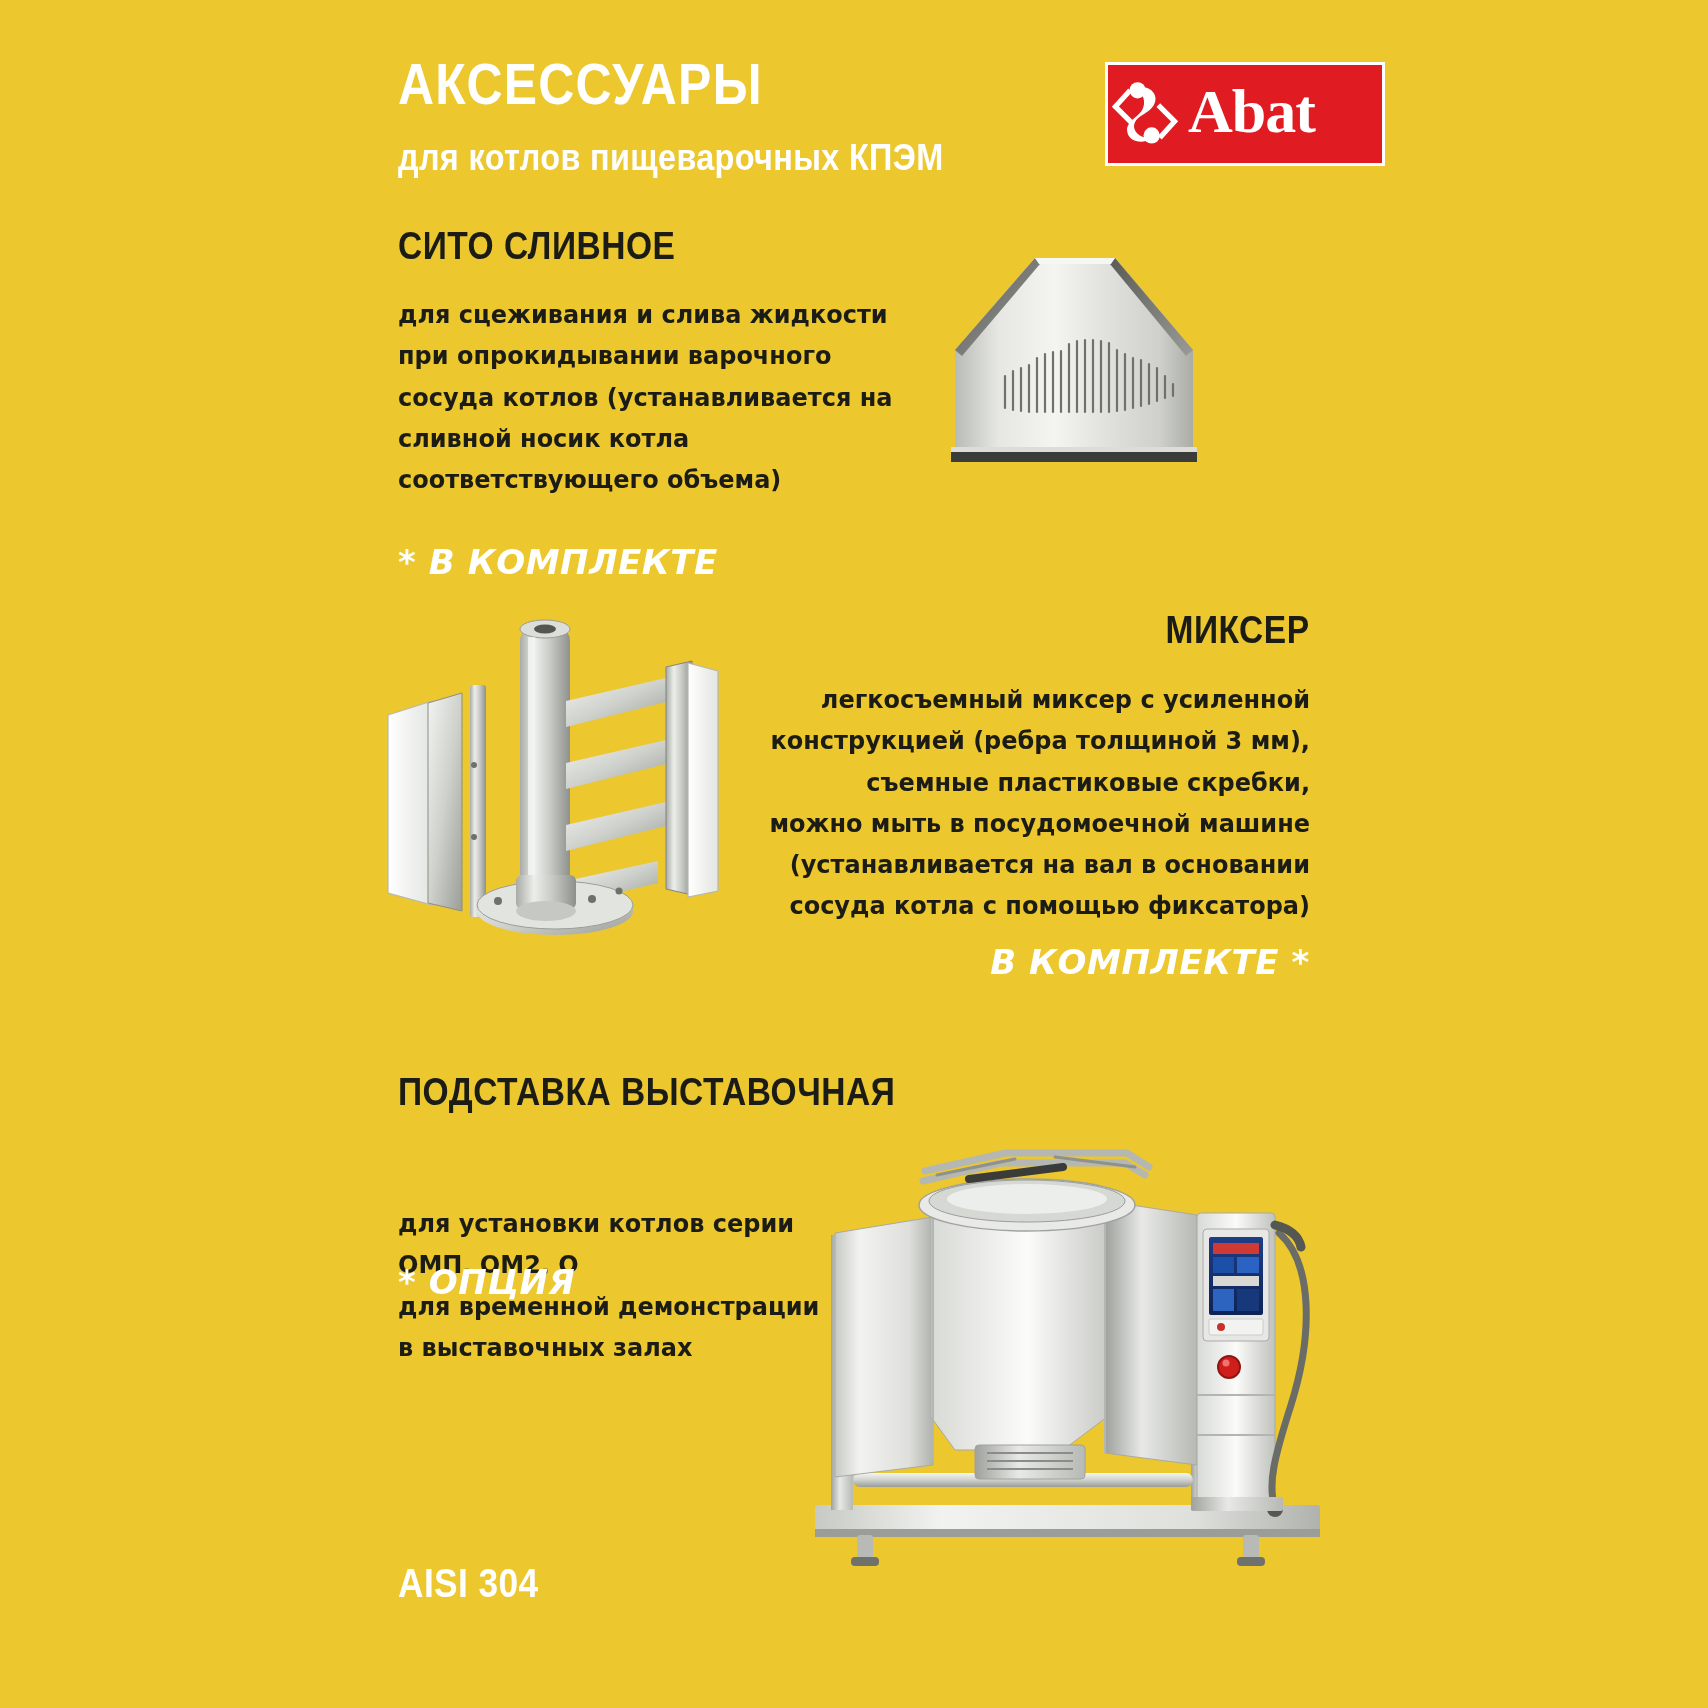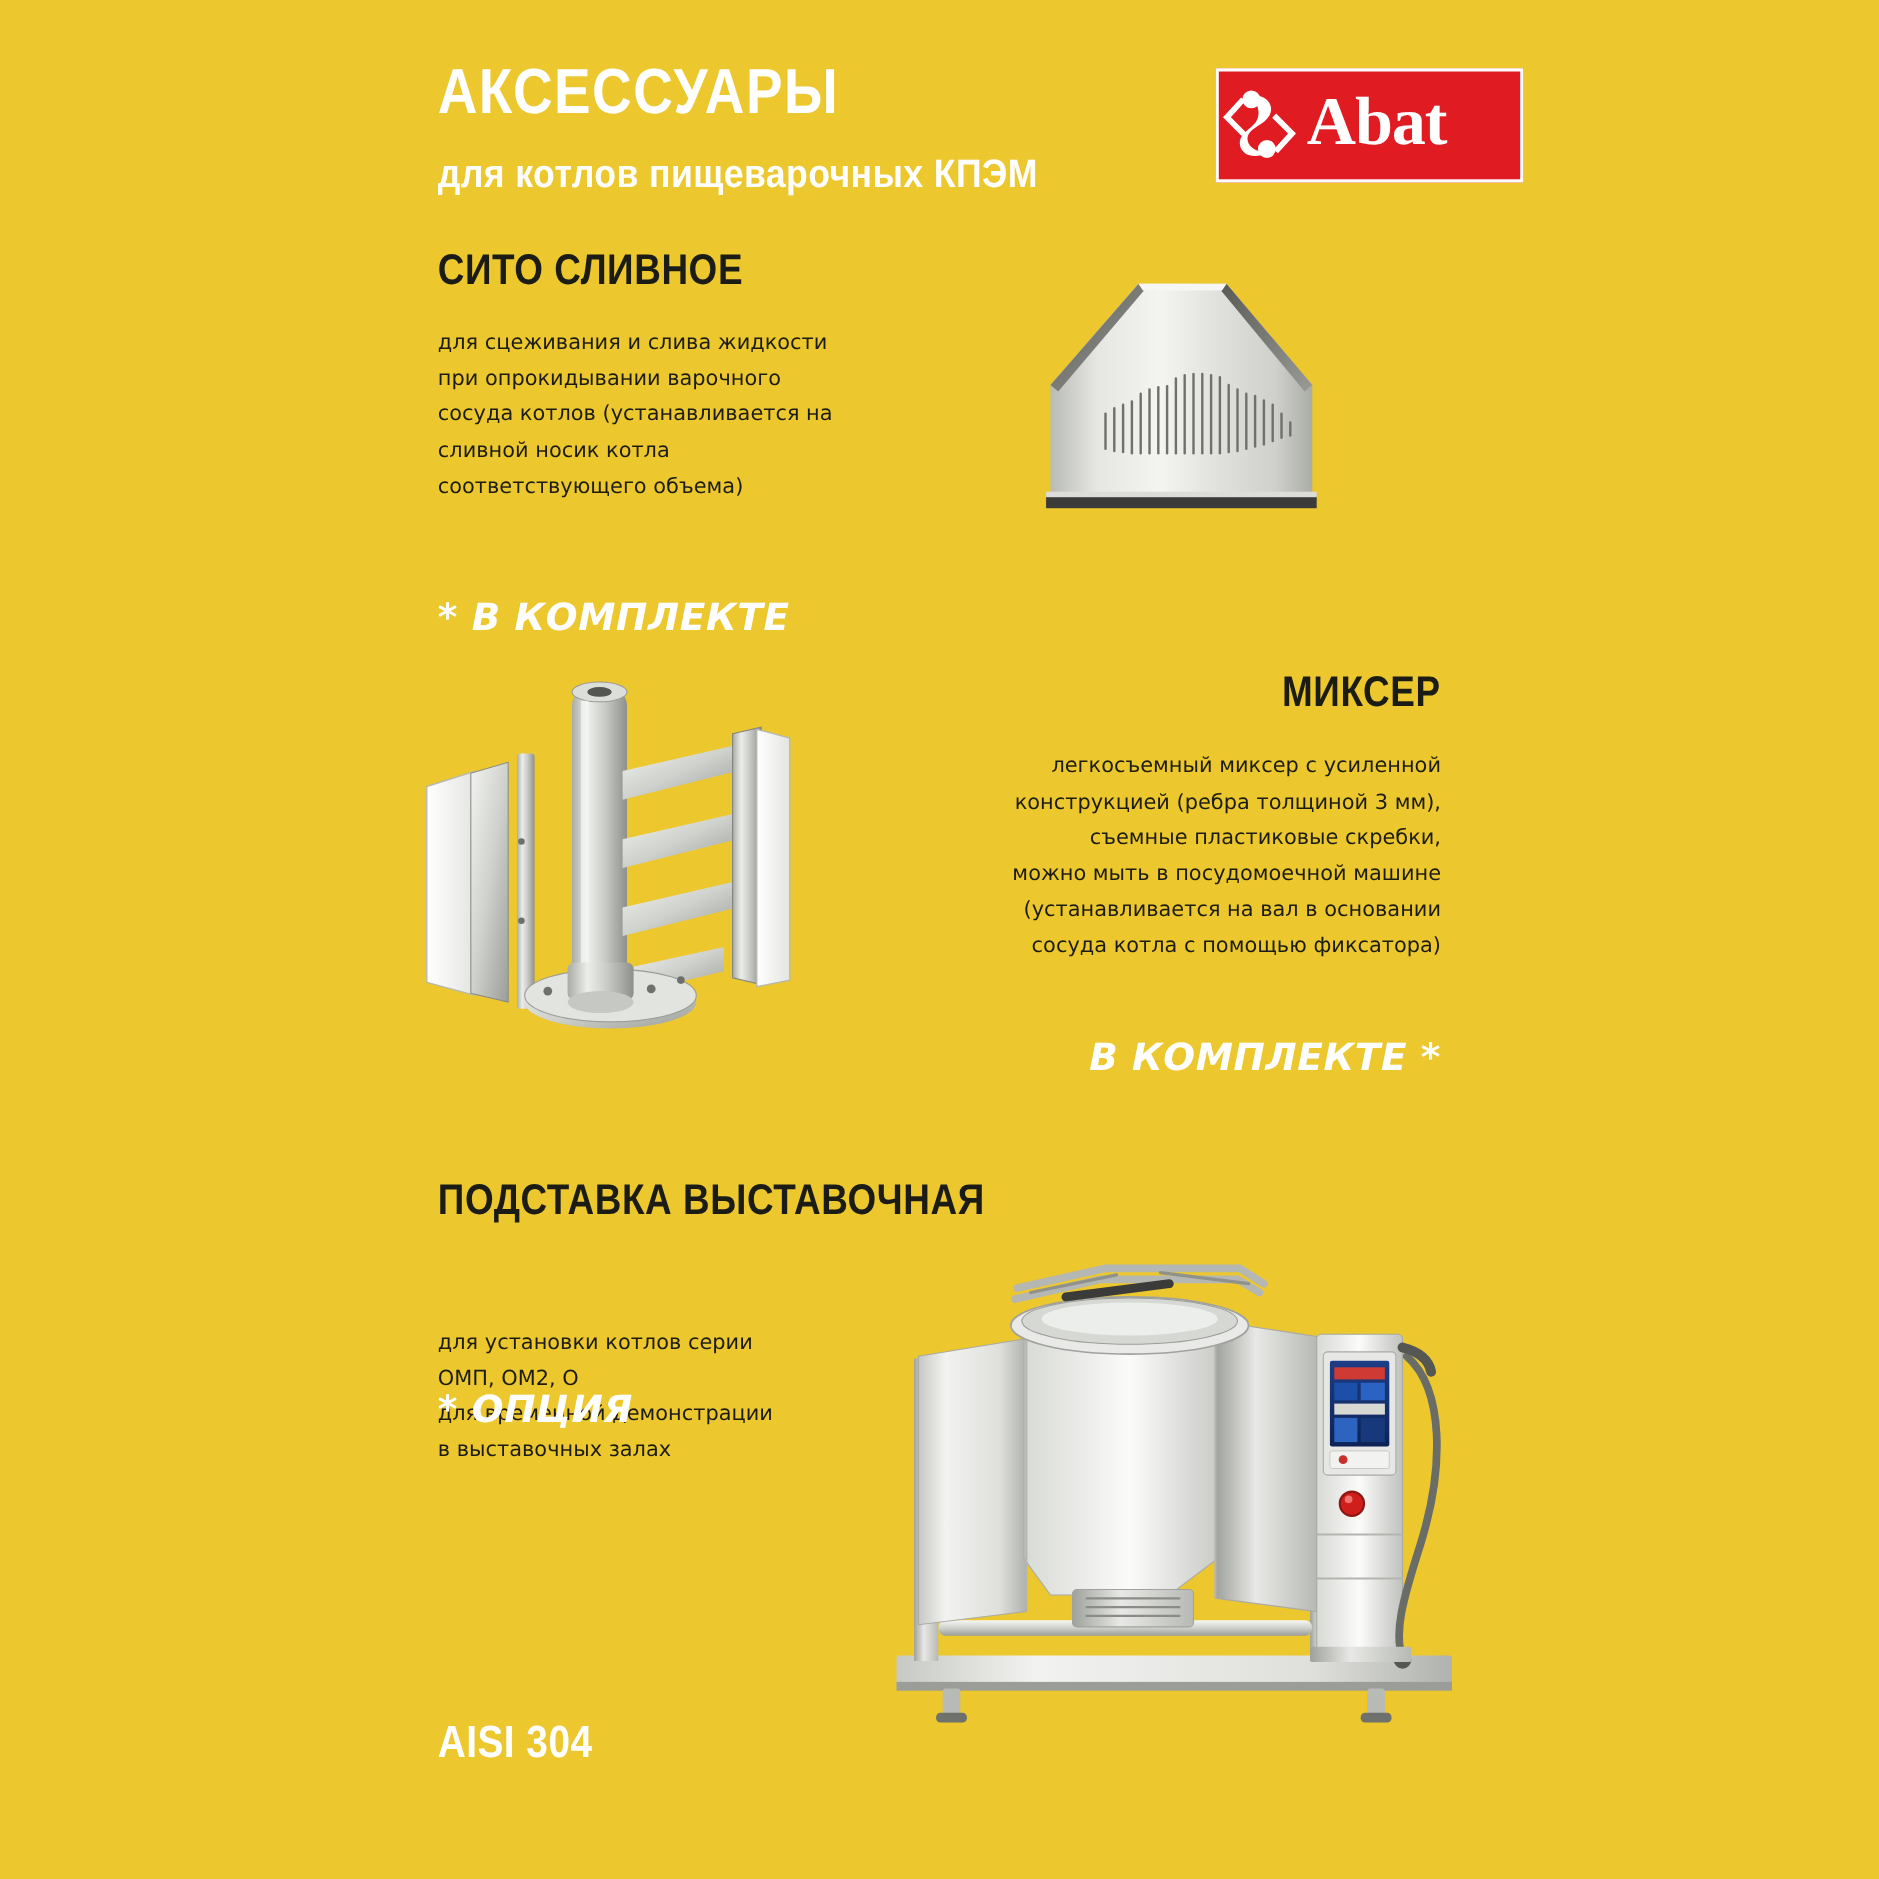--- a/index.html
+++ b/index.html
@@ -93,24 +93,25 @@
     line-height: 1;
   }
   .sec-title.right-aligned {
     transform-origin: right top;
   }
 
   
   .body-copy {
     position: absolute;
     font-family: "DejaVu Sans", sans-serif;
-    font-size: 19px;
+    font-size: 24px;
     color: #1c1c16;
     line-height: 1.72;
     white-space: pre-line;
+    font-weight: bold;
   }
   .body-copy.right {
     text-align: right;
   }
   .note {
     position: absolute;
     font-family: "DejaVu Sans", sans-serif;
     font-style: italic;
     font-weight: 700;
     font-size: 34px;

